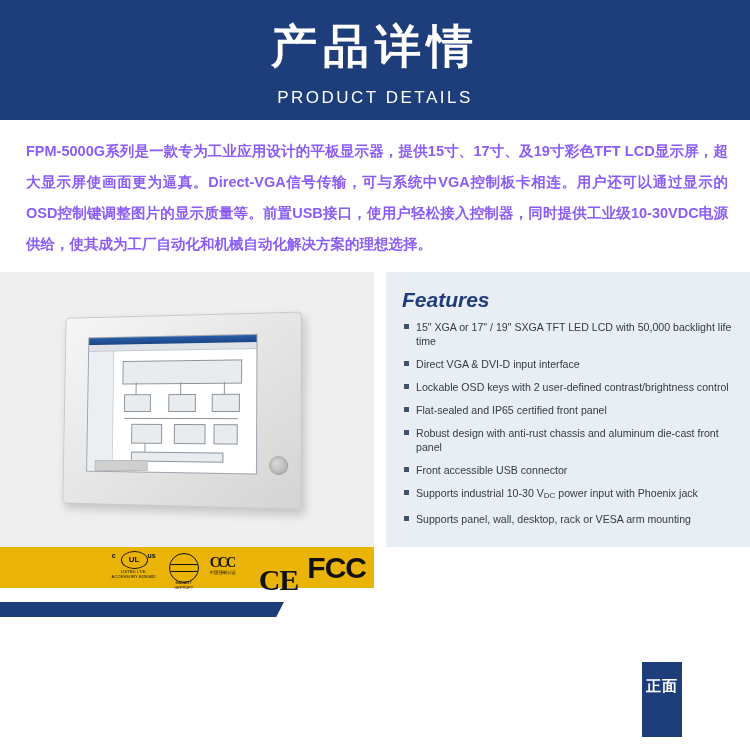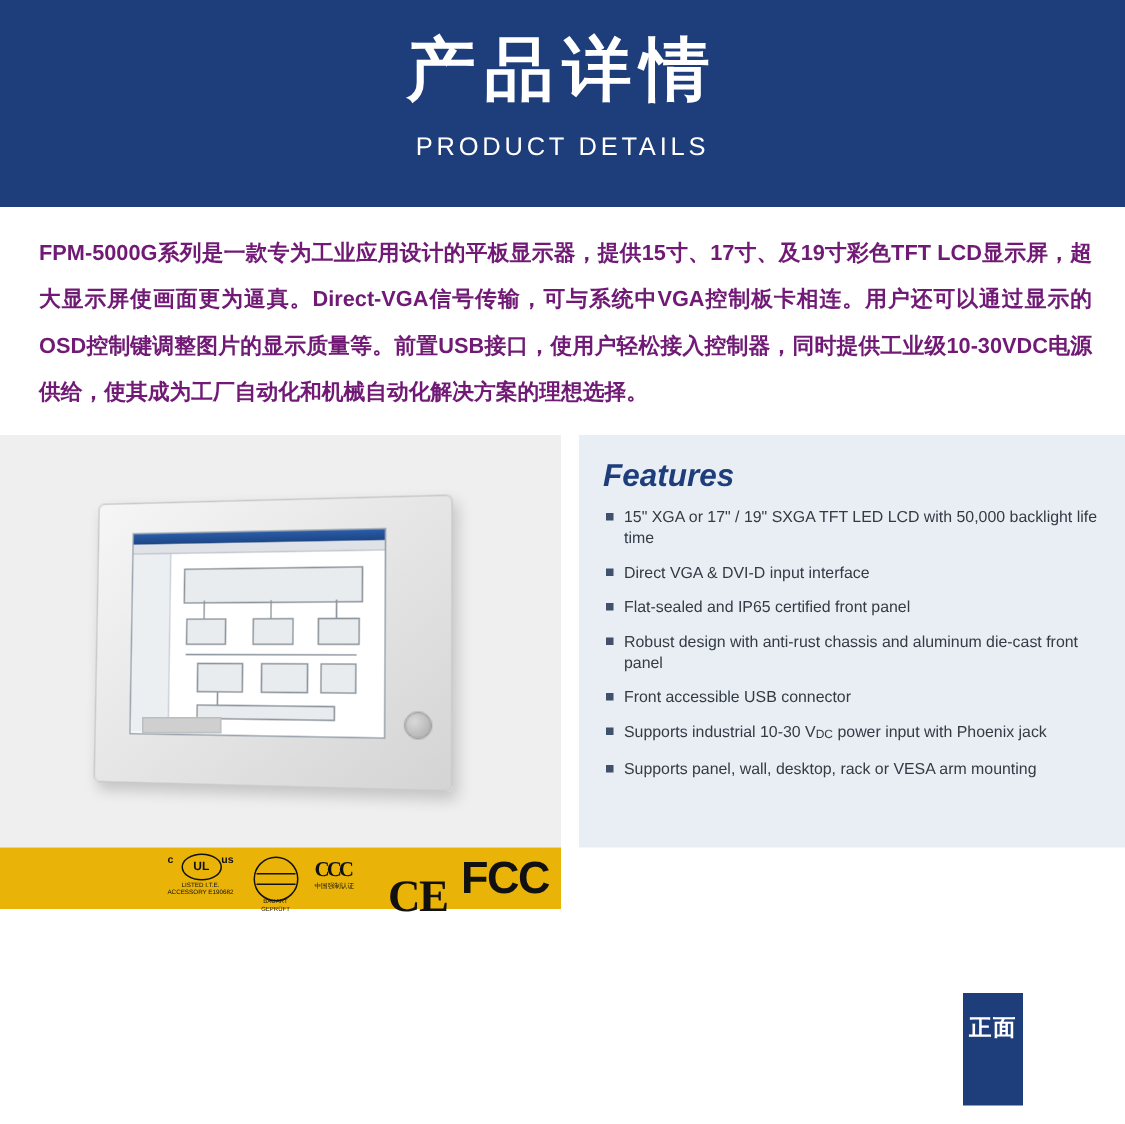--- a/index.html
+++ b/index.html
@@ -5,21 +5,21 @@
   html,body{margin:0;padding:0;}
   body{
     width:750px;height:749px;
     background:#ffffff;
     font-family:"Liberation Sans", sans-serif;
     overflow:hidden;
     position:relative;
   }
   
   .header{
-    width:750px;height:138px;
+    width:750px;height:120px;
     background:#1e3d7b;
     position:relative;
   }
   .header-title{
     position:absolute;
     top:18px;left:0;width:750px;
     text-align:center;
     color:#ffffff;
     font-size:46px;
     font-weight:bold;
@@ -30,21 +30,21 @@
     position:absolute;
     top:88px;left:0;width:750px;
     text-align:center;
     color:#ffffff;
     font-size:17px;
     letter-spacing:2.5px;
   }
   
   .intro{
     padding:16px 22px 12px 26px;
-    color:#701a75;
+    color:#8b5cf6;
     font-size:14.5px;
     line-height:31px;
     font-weight:bold;
     text-align:justify;
   }
   
   .mid{
     position:relative;
     width:750px;
     height:330px;
@@ -324,20 +324,21 @@
       <div class="monitor-knob"></div>
     </div>
     <div class="monitor-stand"></div>
   </div>
 
   <div class="features">
     <h2>Features</h2>
     <ul>
       <li>15" XGA or 17" / 19" SXGA TFT LED LCD with 50,000 backlight life time</li>
       <li>Direct VGA &amp; DVI-D input interface</li>
+      <li>Lockable OSD keys with 2 user-defined contrast/brightness control</li>
       <li>Flat-sealed and IP65 certified front panel</li>
       <li>Robust design with anti-rust chassis and aluminum die-cast front panel</li>
       <li>Front accessible USB connector</li>
       <li><span>Supports industrial 10-30 V<span class="sub">DC</span> power input with Phoenix jack</span></li>
       <li>Supports panel, wall, desktop, rack or VESA arm mounting</li>
     </ul>
   </div>
 
   <div class="certs">
     <div class="cert">

